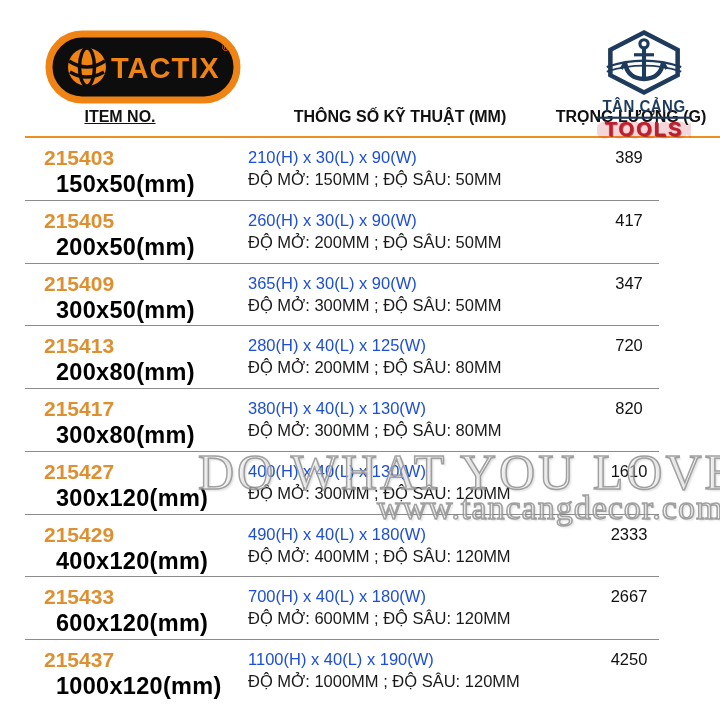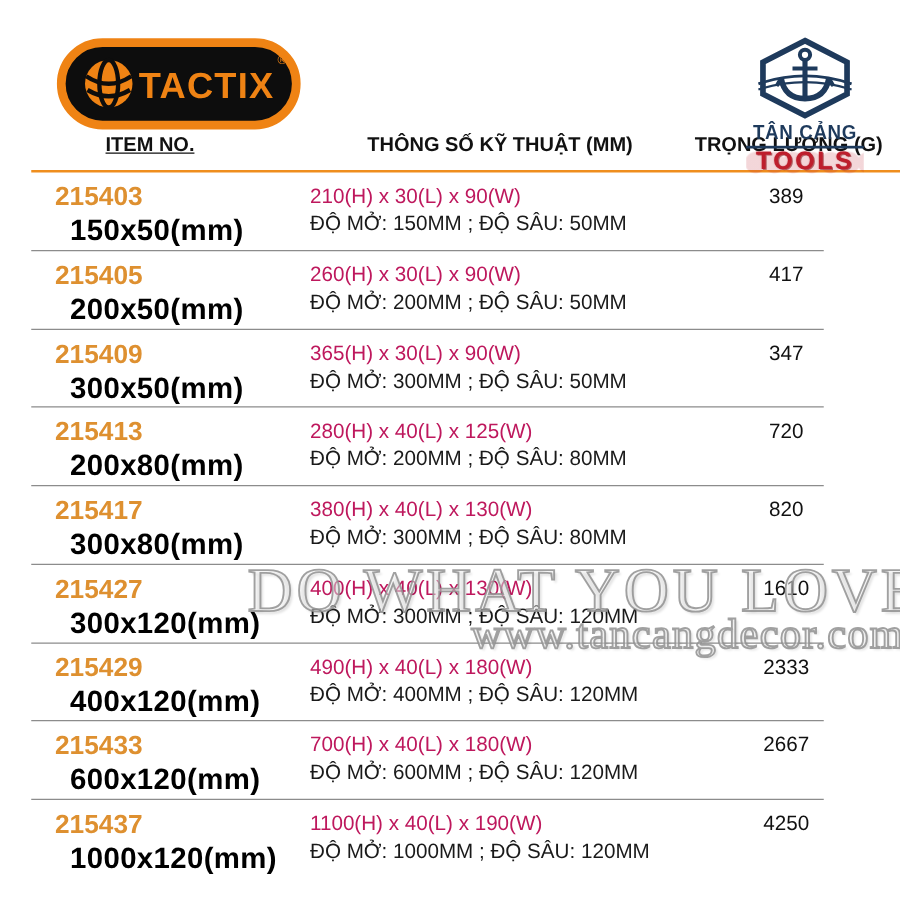--- a/index.html
+++ b/index.html
@@ -37,21 +37,21 @@
   
   .tbody{position:absolute;top:138px;left:0;width:659px;z-index:1;border-radius:17px;}
   .row{display:grid;grid-template-columns:248px 310px 142px;height:62.75px;position:relative;}
   .row::after{content:"";position:absolute;left:25px;right:0;bottom:0;height:1px;background:#8c8c8c;}
   .row:last-child{height:80px;}
   .row:last-child::after{display:none;}
 
   .item-no{margin:9px 0 0 44px;font-size:21px;font-weight:bold;color:#de9030;line-height:1.05;white-space:nowrap;}
   .item-size{margin:3px 0 0 56px;font-size:23.5px;font-weight:bold;color:#000;line-height:1.05;letter-spacing:0.3px;white-space:nowrap;}
   .col-spec{padding-top:10px;}
-  .spec-dim{font-size:16.5px;color:#be185d;line-height:1.1;white-space:nowrap;}
+  .spec-dim{font-size:16.5px;color:#1d4ed8;line-height:1.1;white-space:nowrap;}
   .spec-open{margin-top:4px;font-size:16.5px;color:#1a1a1a;line-height:1.1;white-space:nowrap;}
   .col-weight{padding-top:10px;text-align:center;font-size:16.5px;color:#111;}
 
   
   .watermark{position:absolute;z-index:5;pointer-events:none;
     font-family:"Liberation Serif","DejaVu Serif",serif;
     color:rgba(235,235,235,0.5);
     -webkit-text-stroke:1.5px rgba(145,145,145,0.85);
     text-shadow:2px 2px 2px rgba(0,0,0,0.12);
     white-space:nowrap;}

